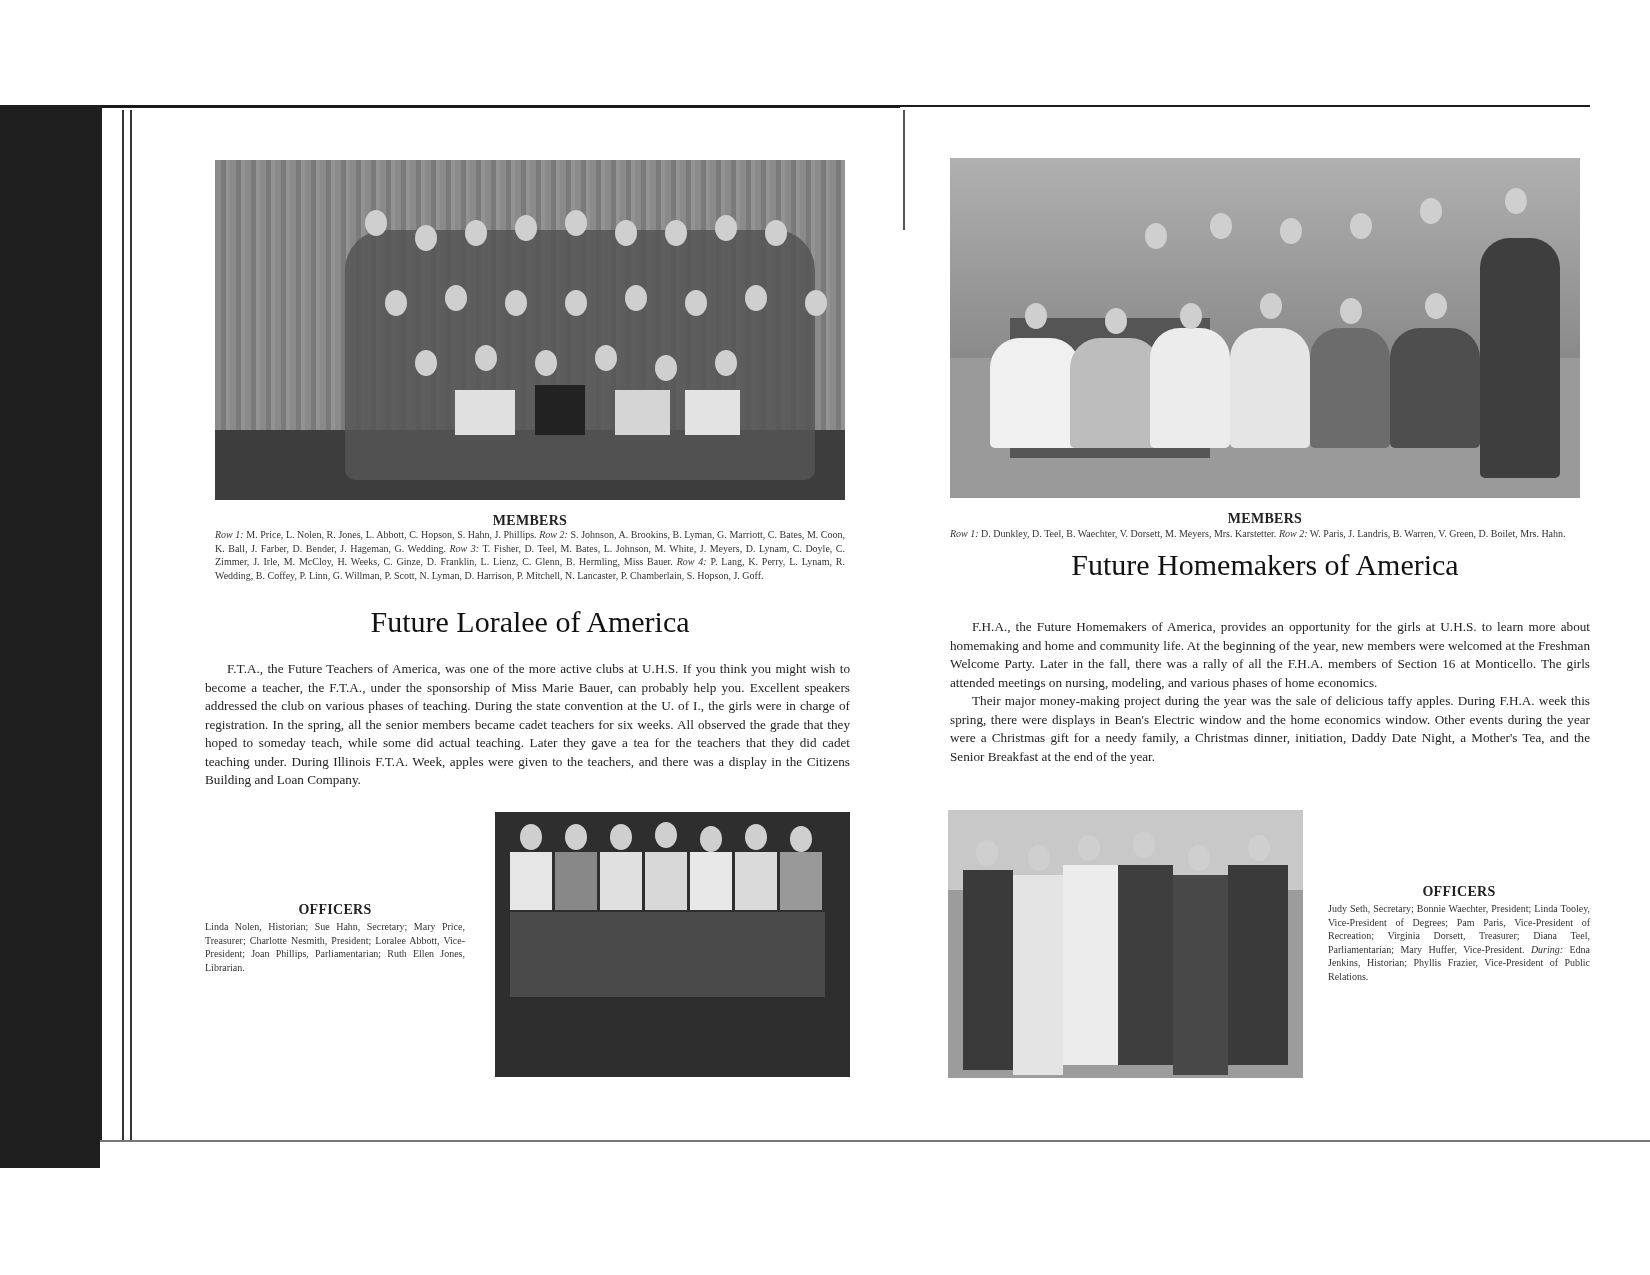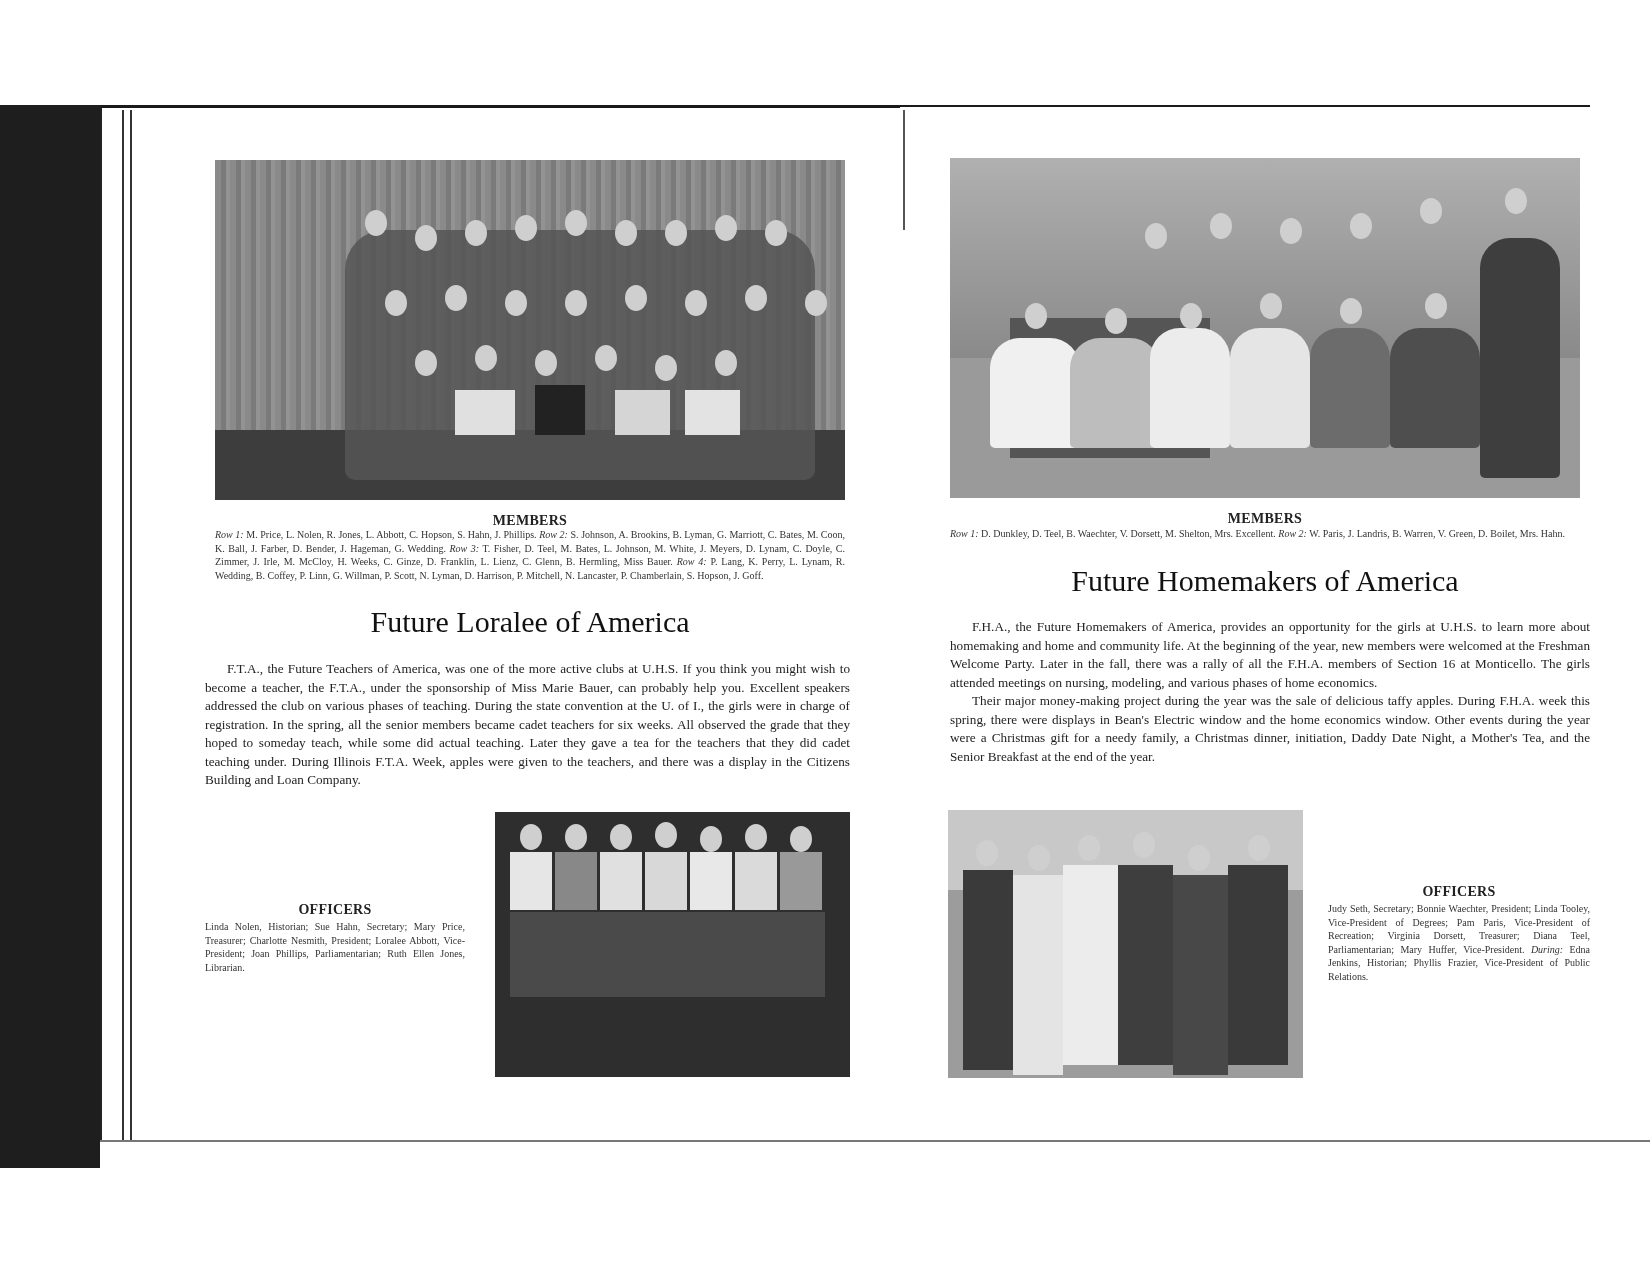--- a/index.html
+++ b/index.html
@@ -126,26 +126,26 @@
     <div class="head" style="left:260px;top:55px;"></div>
   <div class="head" style="left:330px;top:60px;"></div>
     <div class="head" style="left:400px;top:55px;"></div>
   <div class="head" style="left:470px;top:40px;"></div>
     <div class="head" style="left:555px;top:30px;"></div>
 </div>
 
 <div class="abs hdr" style="left:950px;top:511px;width:630px;">MEMBERS</div>
 <div class="abs small" style="left:950px;top:527px;width:630px;">
   <i>Row 1:</i>
-  <span>D. Dunkley, D. Teel, B. Waechter, V. Dorsett, M. Shelton, Mrs. Excellent.</span>
+  <span>D. Dunkley, D. Teel, B. Waechter, V. Dorsett, M. Meyers, Mrs. Karstetter.</span>
   <i>Row 2:</i>
   <span>W. Paris, J. Landris, B. Warren, V. Green, D. Boilet, Mrs. Hahn.</span>
 </div>
 
-<div class="abs title" style="left:950px;top:564px;width:630px;">Future Homemakers of America</div>
+<div class="abs title" style="left:950px;top:548px;width:630px;">Future Homemakers of America</div>
 <div class="abs body" style="left:950px;top:618px;width:640px;">
   <p>F.H.A., the Future Homemakers of America, provides an opportunity for the girls at U.H.S. to learn more about homemaking and home and community life. At the beginning of the year, new members were welcomed at the Freshman Welcome Party. Later in the fall, there was a rally of all the F.H.A. members of Section 16 at Monticello. The girls attended meetings on nursing, modeling, and various phases of home economics.</p>
   <p>Their major money-making project during the year was the sale of delicious taffy apples. During F.H.A. week this spring, there were displays in Bean's Electric window and the home economics window. Other events during the year were a Christmas gift for a needy family, a Christmas dinner, initiation, Daddy Date Night, a Mother's Tea, and the Senior Breakfast at the end of the year.</p>
 </div>
 
 <div class="abs photo" style="left:948px;top:810px;width:355px;height:268px;background:#9c9c9c;">
   <div class="abs" style="left:0;top:0;width:355px;height:80px;background:#c8c8c8;"></div>
   <div class="abs" style="left:15px;top:60px;width:50px;height:200px;background:#3a3a3a;"></div>
   <div class="abs" style="left:65px;top:65px;width:50px;height:200px;background:#e4e4e4;"></div>
   <div class="abs" style="left:115px;top:55px;width:55px;height:200px;background:#ececec;"></div>

